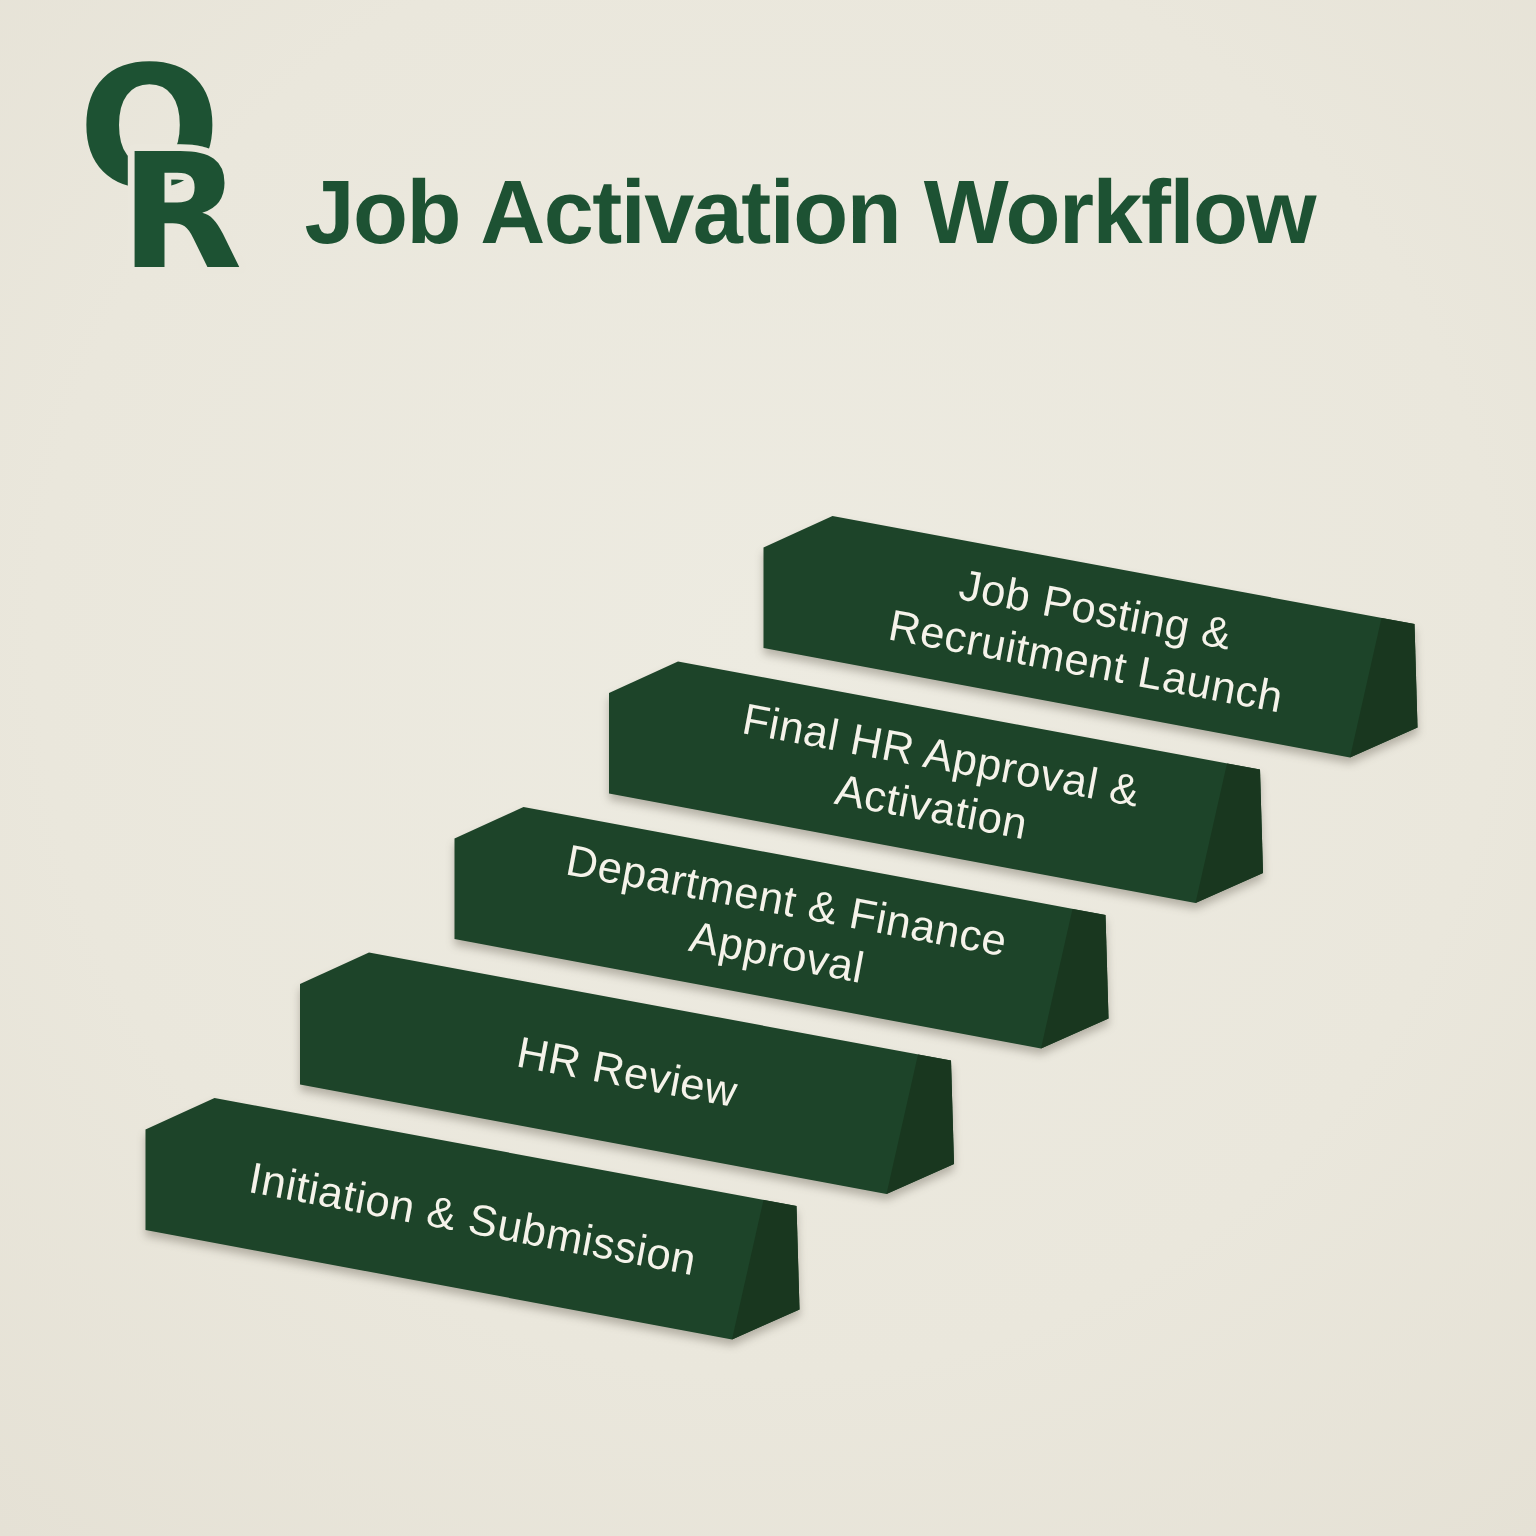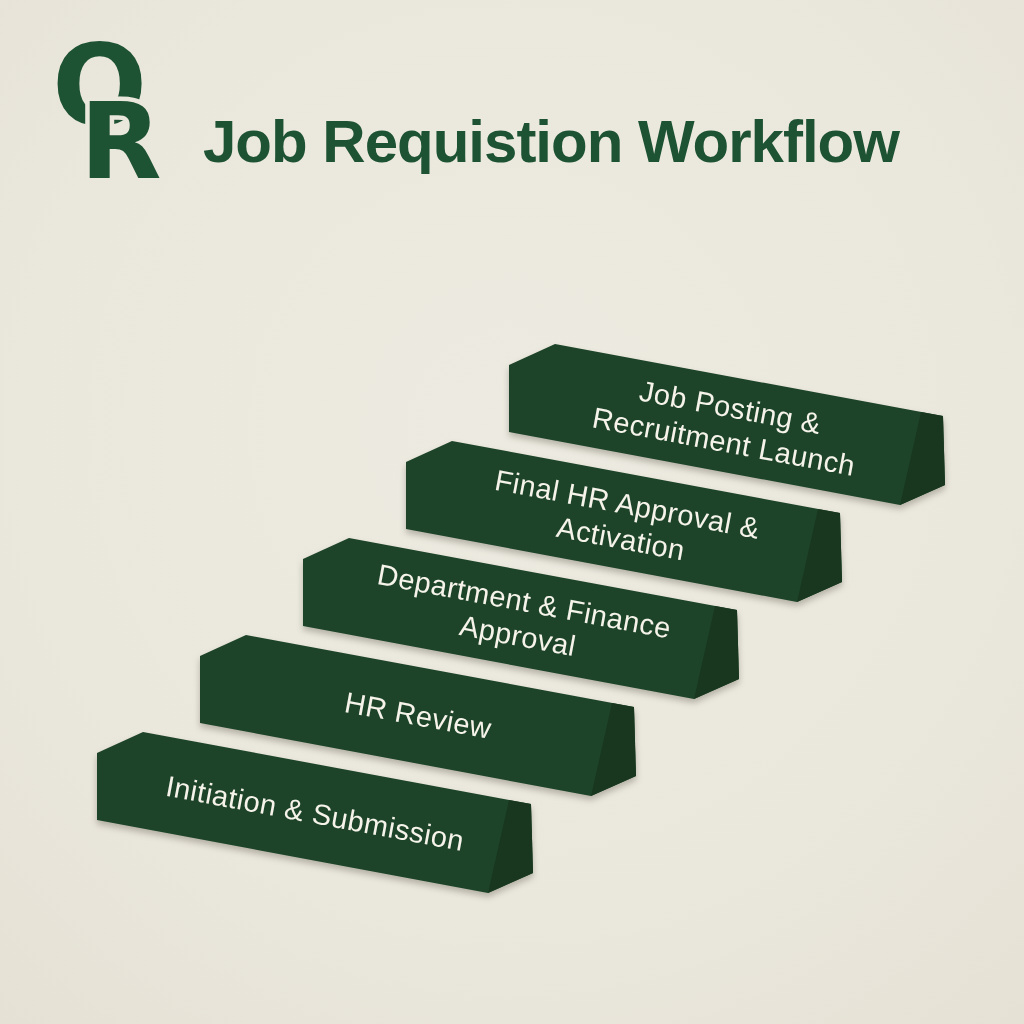--- a/index.html
+++ b/index.html
@@ -45,21 +45,21 @@
 </head>
 <body>
 
 <div class="canvas">
 
   <svg class="logo-svg" width="240" height="210" viewBox="0 0 240 210">
     <text x="22" y="102" font-family="DejaVu Sans, sans-serif" font-size="112" font-weight="bold" fill="#1d5233">O</text>
     <text x="50" y="156" font-family="DejaVu Sans, sans-serif" font-size="106" font-weight="bold" fill="#1d5233" stroke="#eae7dc" stroke-width="9" paint-order="stroke" stroke-linejoin="round">R</text>
   </svg>
 
-  <div class="page-title">Job Requistion Workflow</div>
+  <div class="page-title">Job Activation Workflow</div>
 
   <svg class="stairs-svg" width="1024" height="1024" viewBox="0 0 1024 1024">
     <g class="step-shape" transform="translate(143,732)">
       <polygon points="-46,21 0,0 388,72 390,141 345,161 -46,88" fill="#1d4429"></polygon>
       <polygon points="366,68 388,72 390,141 345,161" fill="#19371f"></polygon>
     </g>
     <g class="step-shape" transform="translate(246,635)">
       <polygon points="-46,21 0,0 388,72 390,141 345,161 -46,88" fill="#1d4429"></polygon>
       <polygon points="366,68 388,72 390,141 345,161" fill="#19371f"></polygon>
     </g>

